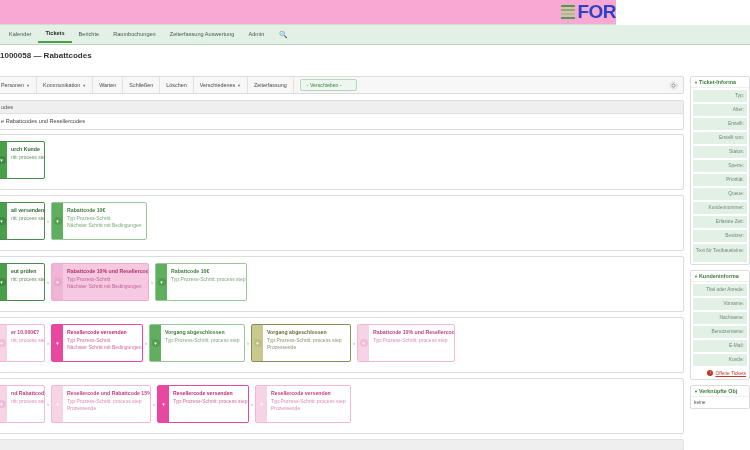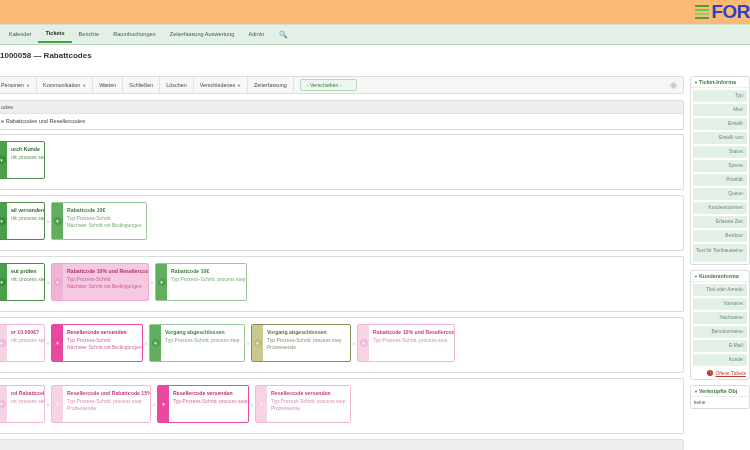--- a/index.html
+++ b/index.html
@@ -9,22 +9,22 @@
     overflow: hidden;
     background: #ffffff;
     font-family: "Liberation Sans", sans-serif;
     font-size: 6px;
     color: #333;
   }
 
   
   .header {
     position: absolute; left: 0; top: 0;
-    width: 750px; height: 25px;
-    background: #fdba74;
+    width: 616px; height: 25px;
+    background: #f9a8d4;
     border-bottom: 1px solid #cfe0d3;
   }
   .logo {
     position: absolute; right: 0; top: 2px;
     display: flex; align-items: center; gap: 2px;
   }
   .logo-bars { display: flex; flex-direction: column; gap: 1.5px; width: 14px; }
   .logo-bars i { display: block; height: 2.5px; border-radius: 0.5px; }
   .logo-text {
     font-size: 19px; font-weight: bold; letter-spacing: -0.5px;

